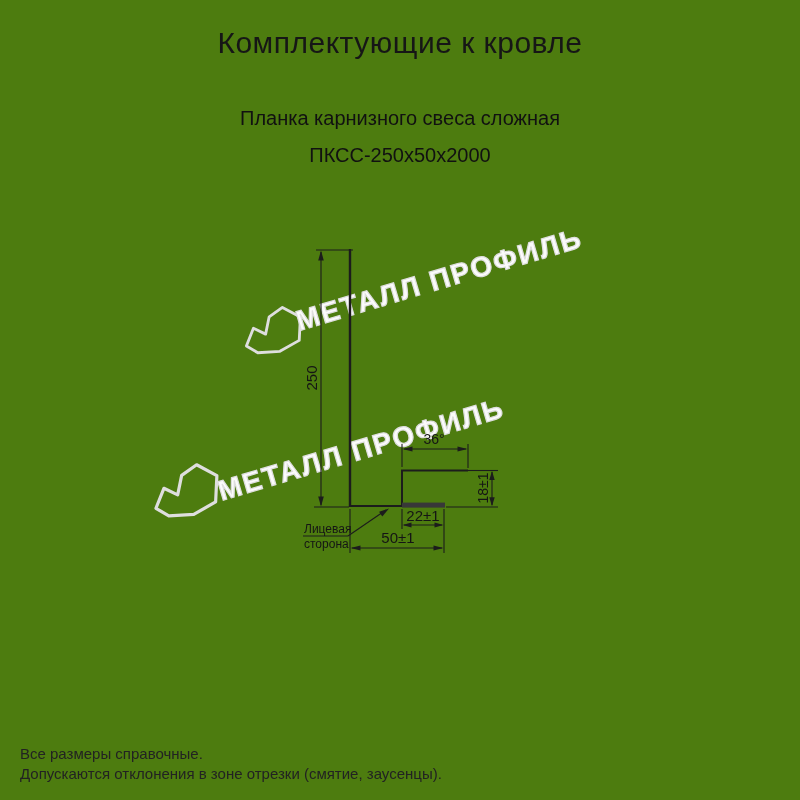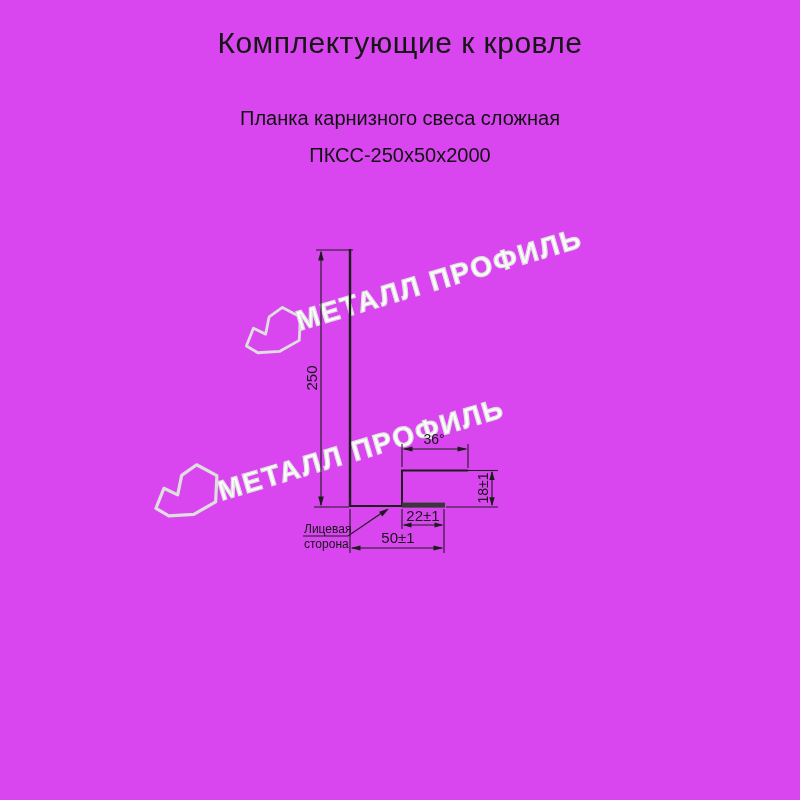--- a/index.html
+++ b/index.html
@@ -1,16 +1,16 @@
 <!DOCTYPE html>
 <html><head>
 <meta charset="utf-8">
 <style>
   html,body{margin:0;padding:0;background:#ffffff;}
-  .page{position:relative;width:800px;height:800px;background:#d946ef;overflow:hidden;
+  .page{position:relative;width:800px;height:800px;background:#4d7c0f;overflow:hidden;
         font-family:"Liberation Sans", sans-serif;color:#111;}
   .title{position:absolute;top:26px;left:0;width:800px;text-align:center;
          font-size:30px;font-weight:400;color:#161616;letter-spacing:0.5px;}
   .subtitle{position:absolute;left:0;width:800px;text-align:center;
             font-size:20px;font-weight:400;color:#111;}
   .subtitle.l1{top:107px;}
   .subtitle.l2{top:144px;}
   .footer-note{position:absolute;left:20px;font-size:15px;color:#222;white-space:nowrap;}
   .footer-note.n1{top:745px;}
   .footer-note.n2{top:765px;}
@@ -101,13 +101,15 @@
 
     <g stroke="#1c1c1c" stroke-width="1.1">
       <line x1="303" y1="536" x2="348" y2="536"></line>
       <line x1="348" y1="536" x2="386" y2="510"></line>
     </g>
     <polygon points="389,508.5 382.3,516.4 379.1,511.7" fill="#1c1c1c"></polygon>
     <text x="304" y="533" font-size="12">Лицевая</text>
     <text x="304" y="548" font-size="12">сторона</text>
   </svg>
 
+  <div class="footer-note n1">Все размеры справочные.</div>
+  <div class="footer-note n2">Допускаются отклонения в зоне отрезки (смятие, заусенцы).</div>
 </div>
 
 </body></html>

